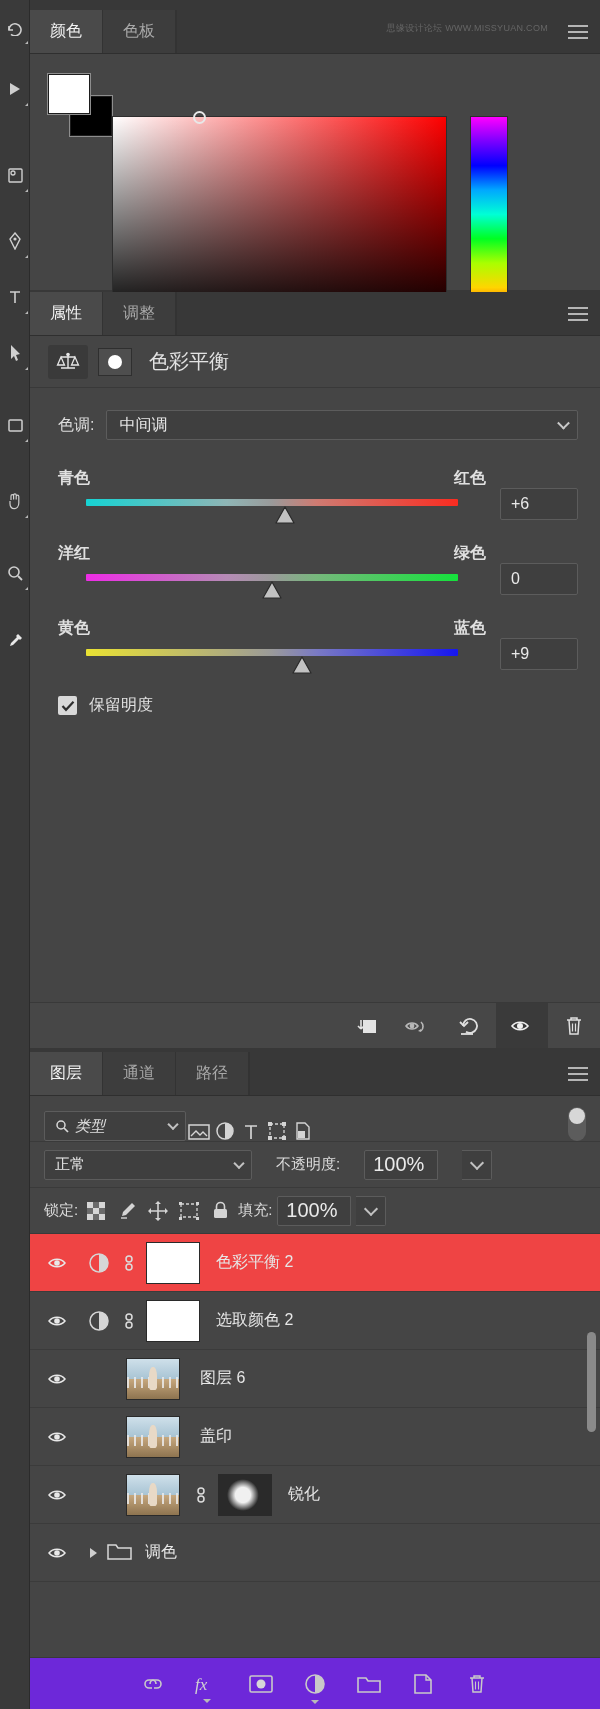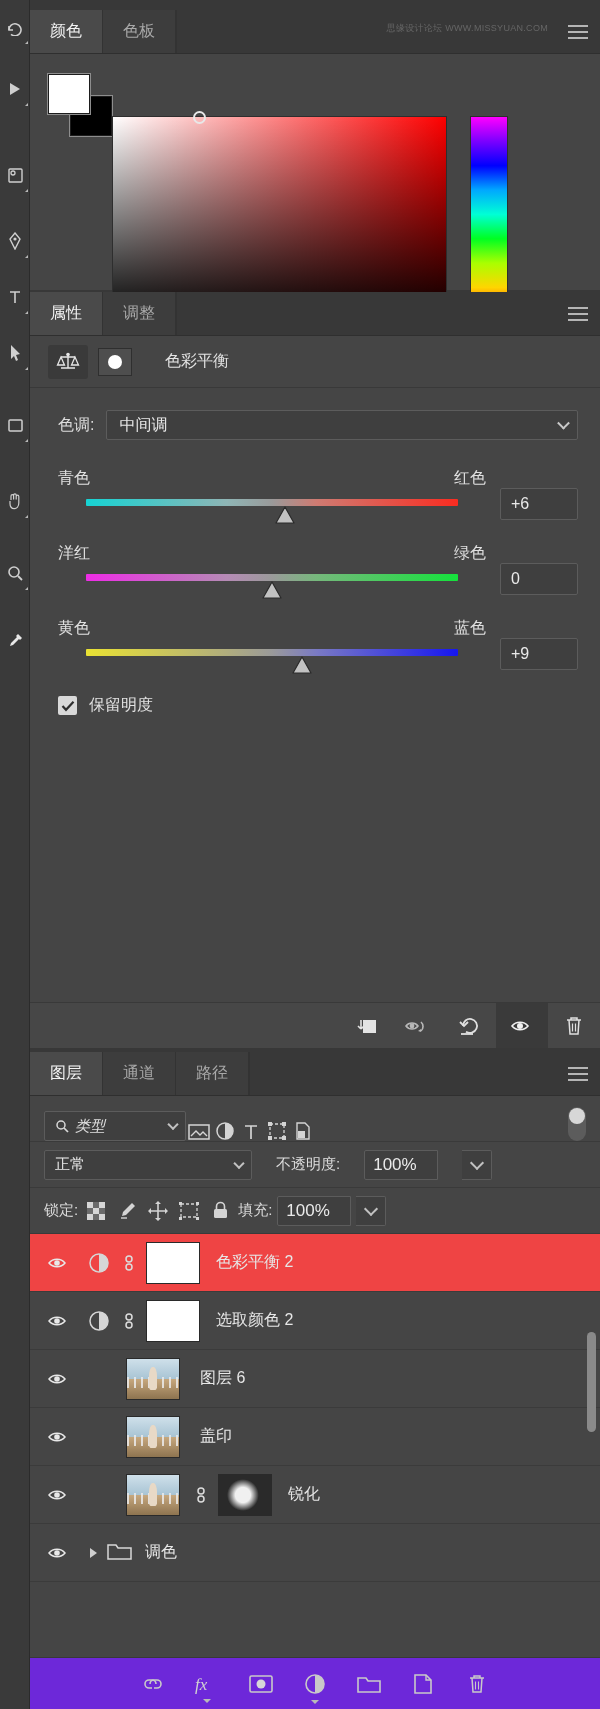--- a/index.html
+++ b/index.html
@@ -104,40 +104,40 @@
   }
   .adj-icon {
     width: 40px; height: 34px; background: #3a3a3a; border-radius: 3px;
     display: flex; align-items: center; justify-content: center;
   }
   .mask-thumb {
     width: 34px; height: 28px; background: #4e4e4e; border: 1px solid #2f2f2f;
     display: flex; align-items: center; justify-content: center;
   }
   .mask-thumb .dot { width: 14px; height: 14px; background: #fff; border-radius: 50%; }
-  .prop-title { font-size: 16px; color: #e2e2e2; margin-left: 23px; }
+  .prop-title { font-size: 20px; color: #e2e2e2; margin-left: 7px; }
 
   .prop-body { padding: 22px 22px 0 28px; }
   .row-tone { display: flex; align-items: center; gap: 12px; margin-bottom: 28px; }
   .tone-label { font-size: 16px; color: #dcdcdc; white-space: nowrap; }
   .select {
     position: relative; flex: 1; height: 30px; background: #3f3f3f;
     border: 1px solid #5c5c5c; border-radius: 2px;
     display: flex; align-items: center; padding: 0 26px 0 12px;
     font-size: 16px; color: #e8e8e8;
   }
   .select .chev {
     position: absolute; right: 9px; top: 50%;
     width: 9px; height: 9px; border-right: 2px solid #c9c9c9;
     border-bottom: 2px solid #c9c9c9; transform: translateY(-70%) rotate(45deg);
   }
 
   .slider-block { margin-bottom: 18px; }
   .slider-row { display: flex; align-items: flex-start; gap: 14px; }
-  .slider-main { flex: 1; }
+  .slider-main { flex: 1; font-weight: bold; }
   .slider-labels {
     display: flex; justify-content: space-between;
     font-size: 16px; color: #e0e0e0; margin-bottom: 10px;
   }
   .track-wrap { position: relative; height: 26px; padding: 0 28px; }
   .track { height: 7px; border-radius: 1px; }
   .t-cyan-red   { background: linear-gradient(to right,#16d3d3 0%,#8fb5b5 38%,#9a9a9a 50%,#cf7b72 62%,#f92c21 100%); }
   .t-mag-green  { background: linear-gradient(to right,#ee2ce6 0%,#b58bb5 38%,#9a9a9a 50%,#76b87c 62%,#15e23c 100%); }
   .t-yel-blue   { background: linear-gradient(to right,#eae233 0%,#b0ad7e 38%,#9a9a9a 50%,#7a7ac4 62%,#1616f0 100%); }
   .thumb {
@@ -207,21 +207,21 @@
   }
   .blend-select .chev {
     position: absolute; right: 8px; top: 50%;
     width: 8px; height: 8px; border-right: 2px solid #c2c2c2;
     border-bottom: 2px solid #c2c2c2; transform: translateY(-70%) rotate(45deg);
   }
   .small-label { font-size: 15px; color: #dcdcdc; white-space: nowrap; }
   .num-field {
     width: 74px; height: 30px; background: #3f3f3f; border: 1px solid #5c5c5c;
     border-radius: 2px 0 0 2px; display: flex; align-items: center;
-    padding-left: 8px; font-size: 17px; color: #eaeaea;
+    padding-left: 8px; font-size: 20px; color: #eaeaea;
   }
   .num-step {
     width: 30px; height: 30px; background: #3f3f3f; border: 1px solid #5c5c5c;
     border-left: none; border-radius: 0 2px 2px 0; position: relative;
   }
   .num-step::after {
     content: ""; position: absolute; left: 50%; top: 50%;
     width: 8px; height: 8px; border-right: 2px solid #c2c2c2;
     border-bottom: 2px solid #c2c2c2; transform: translate(-50%,-70%) rotate(45deg);
   }

